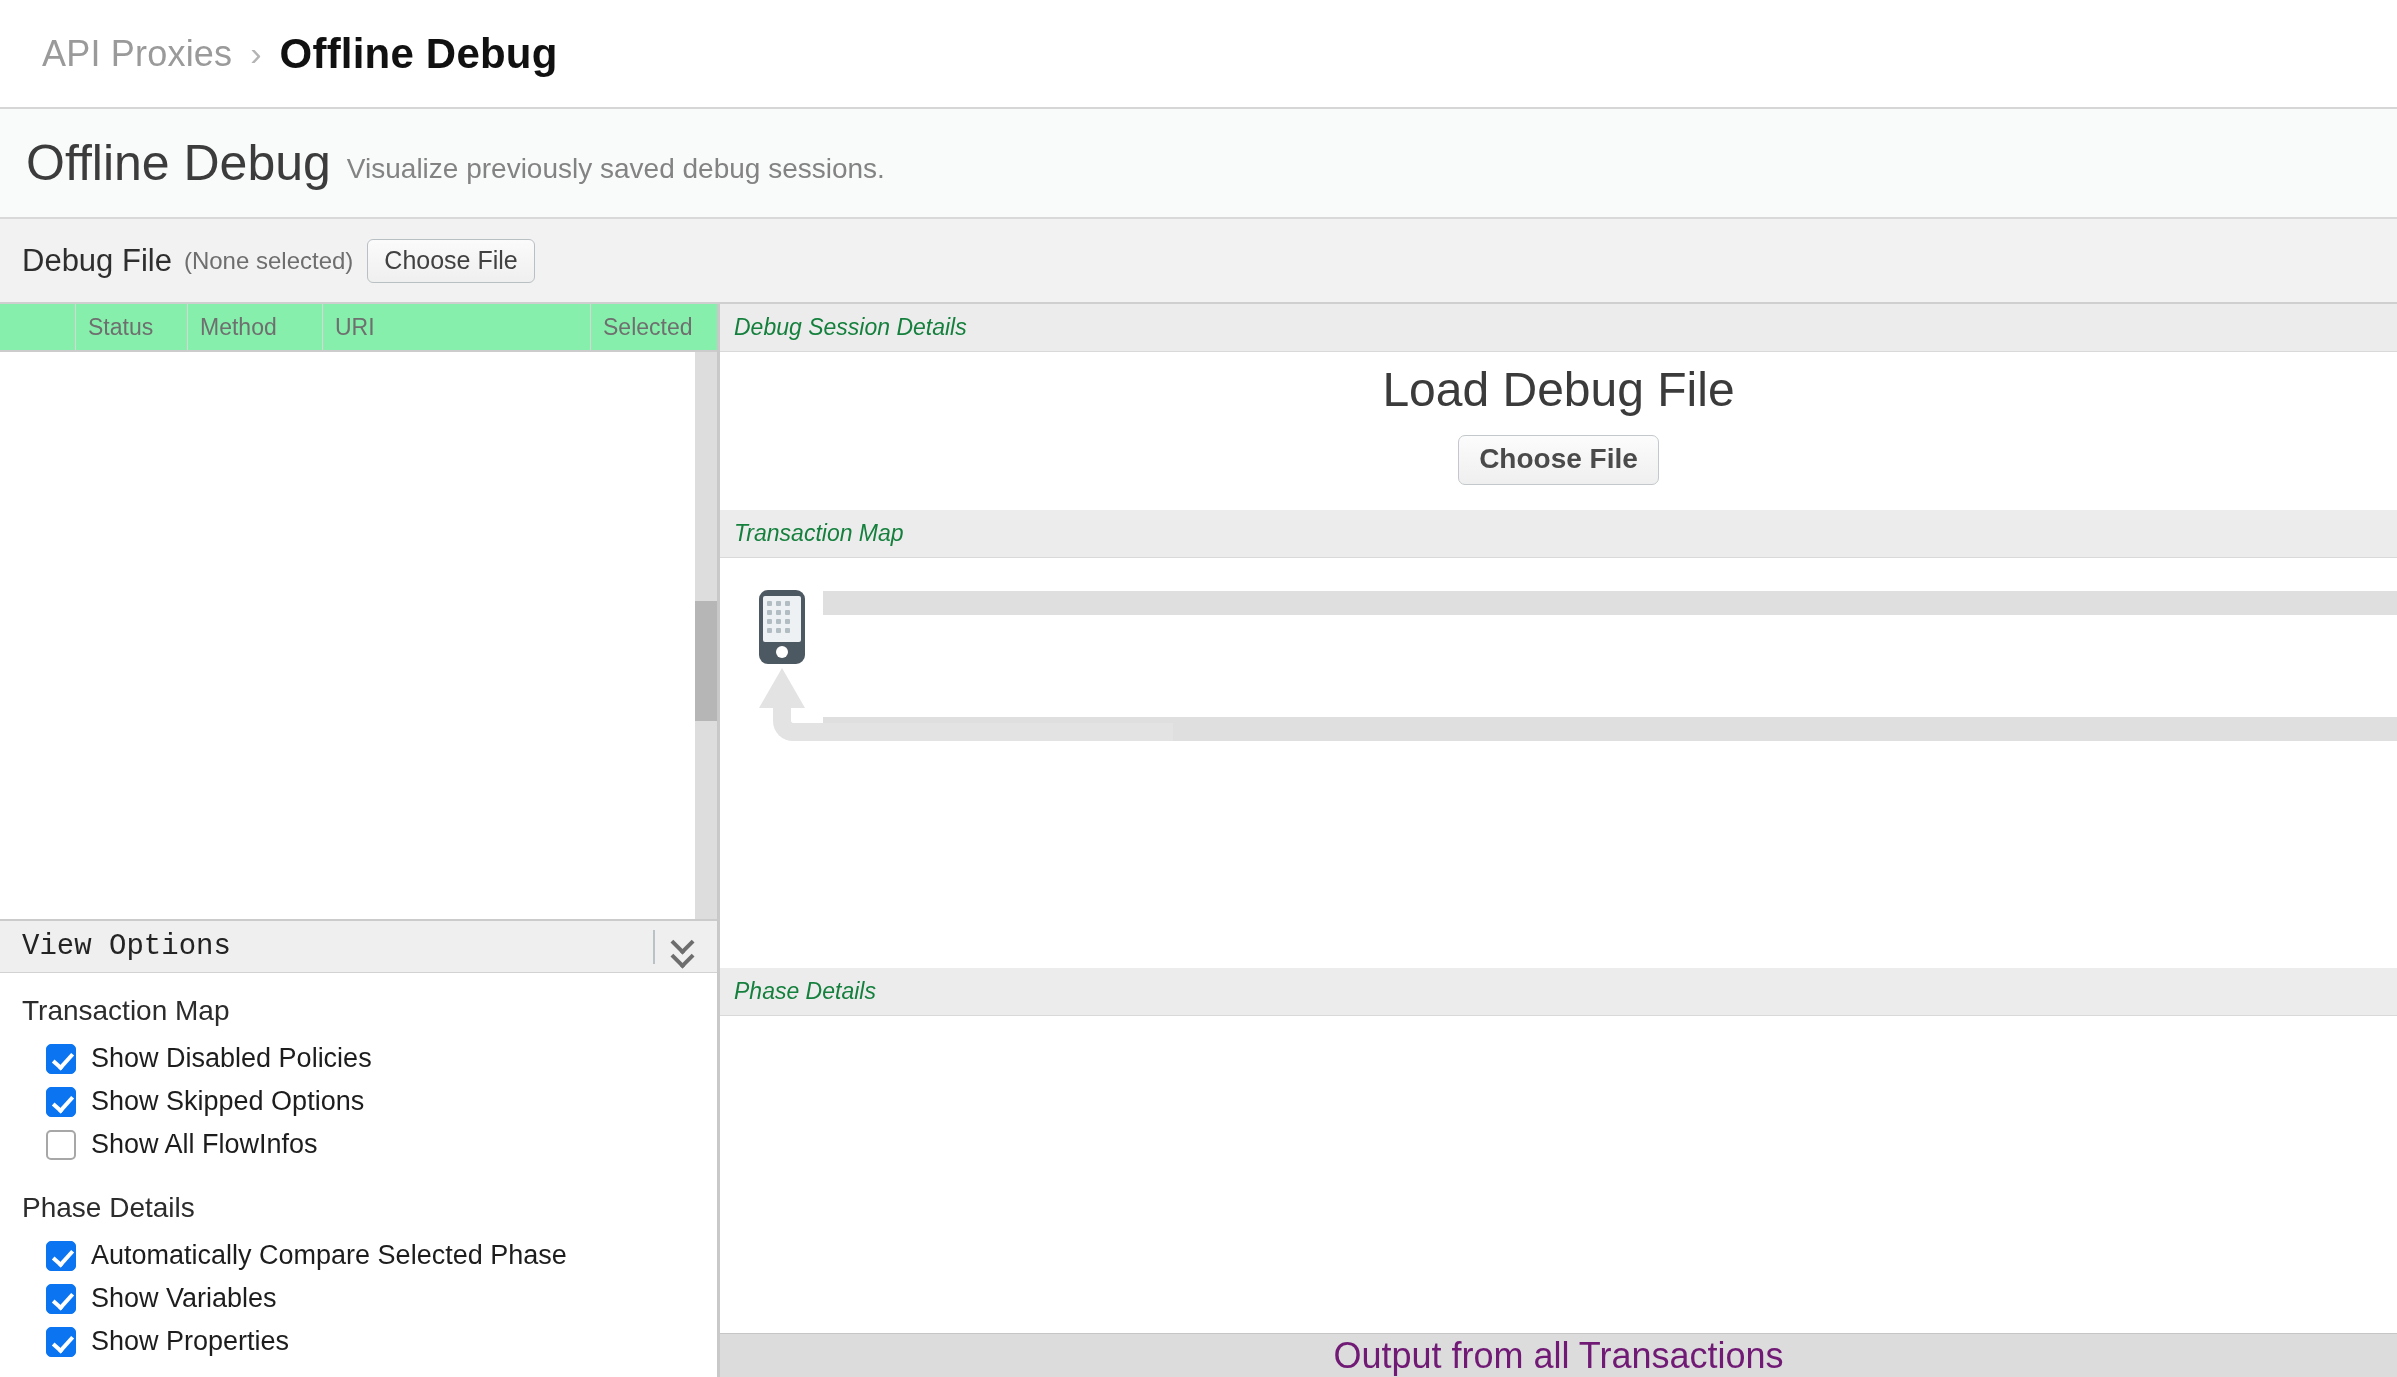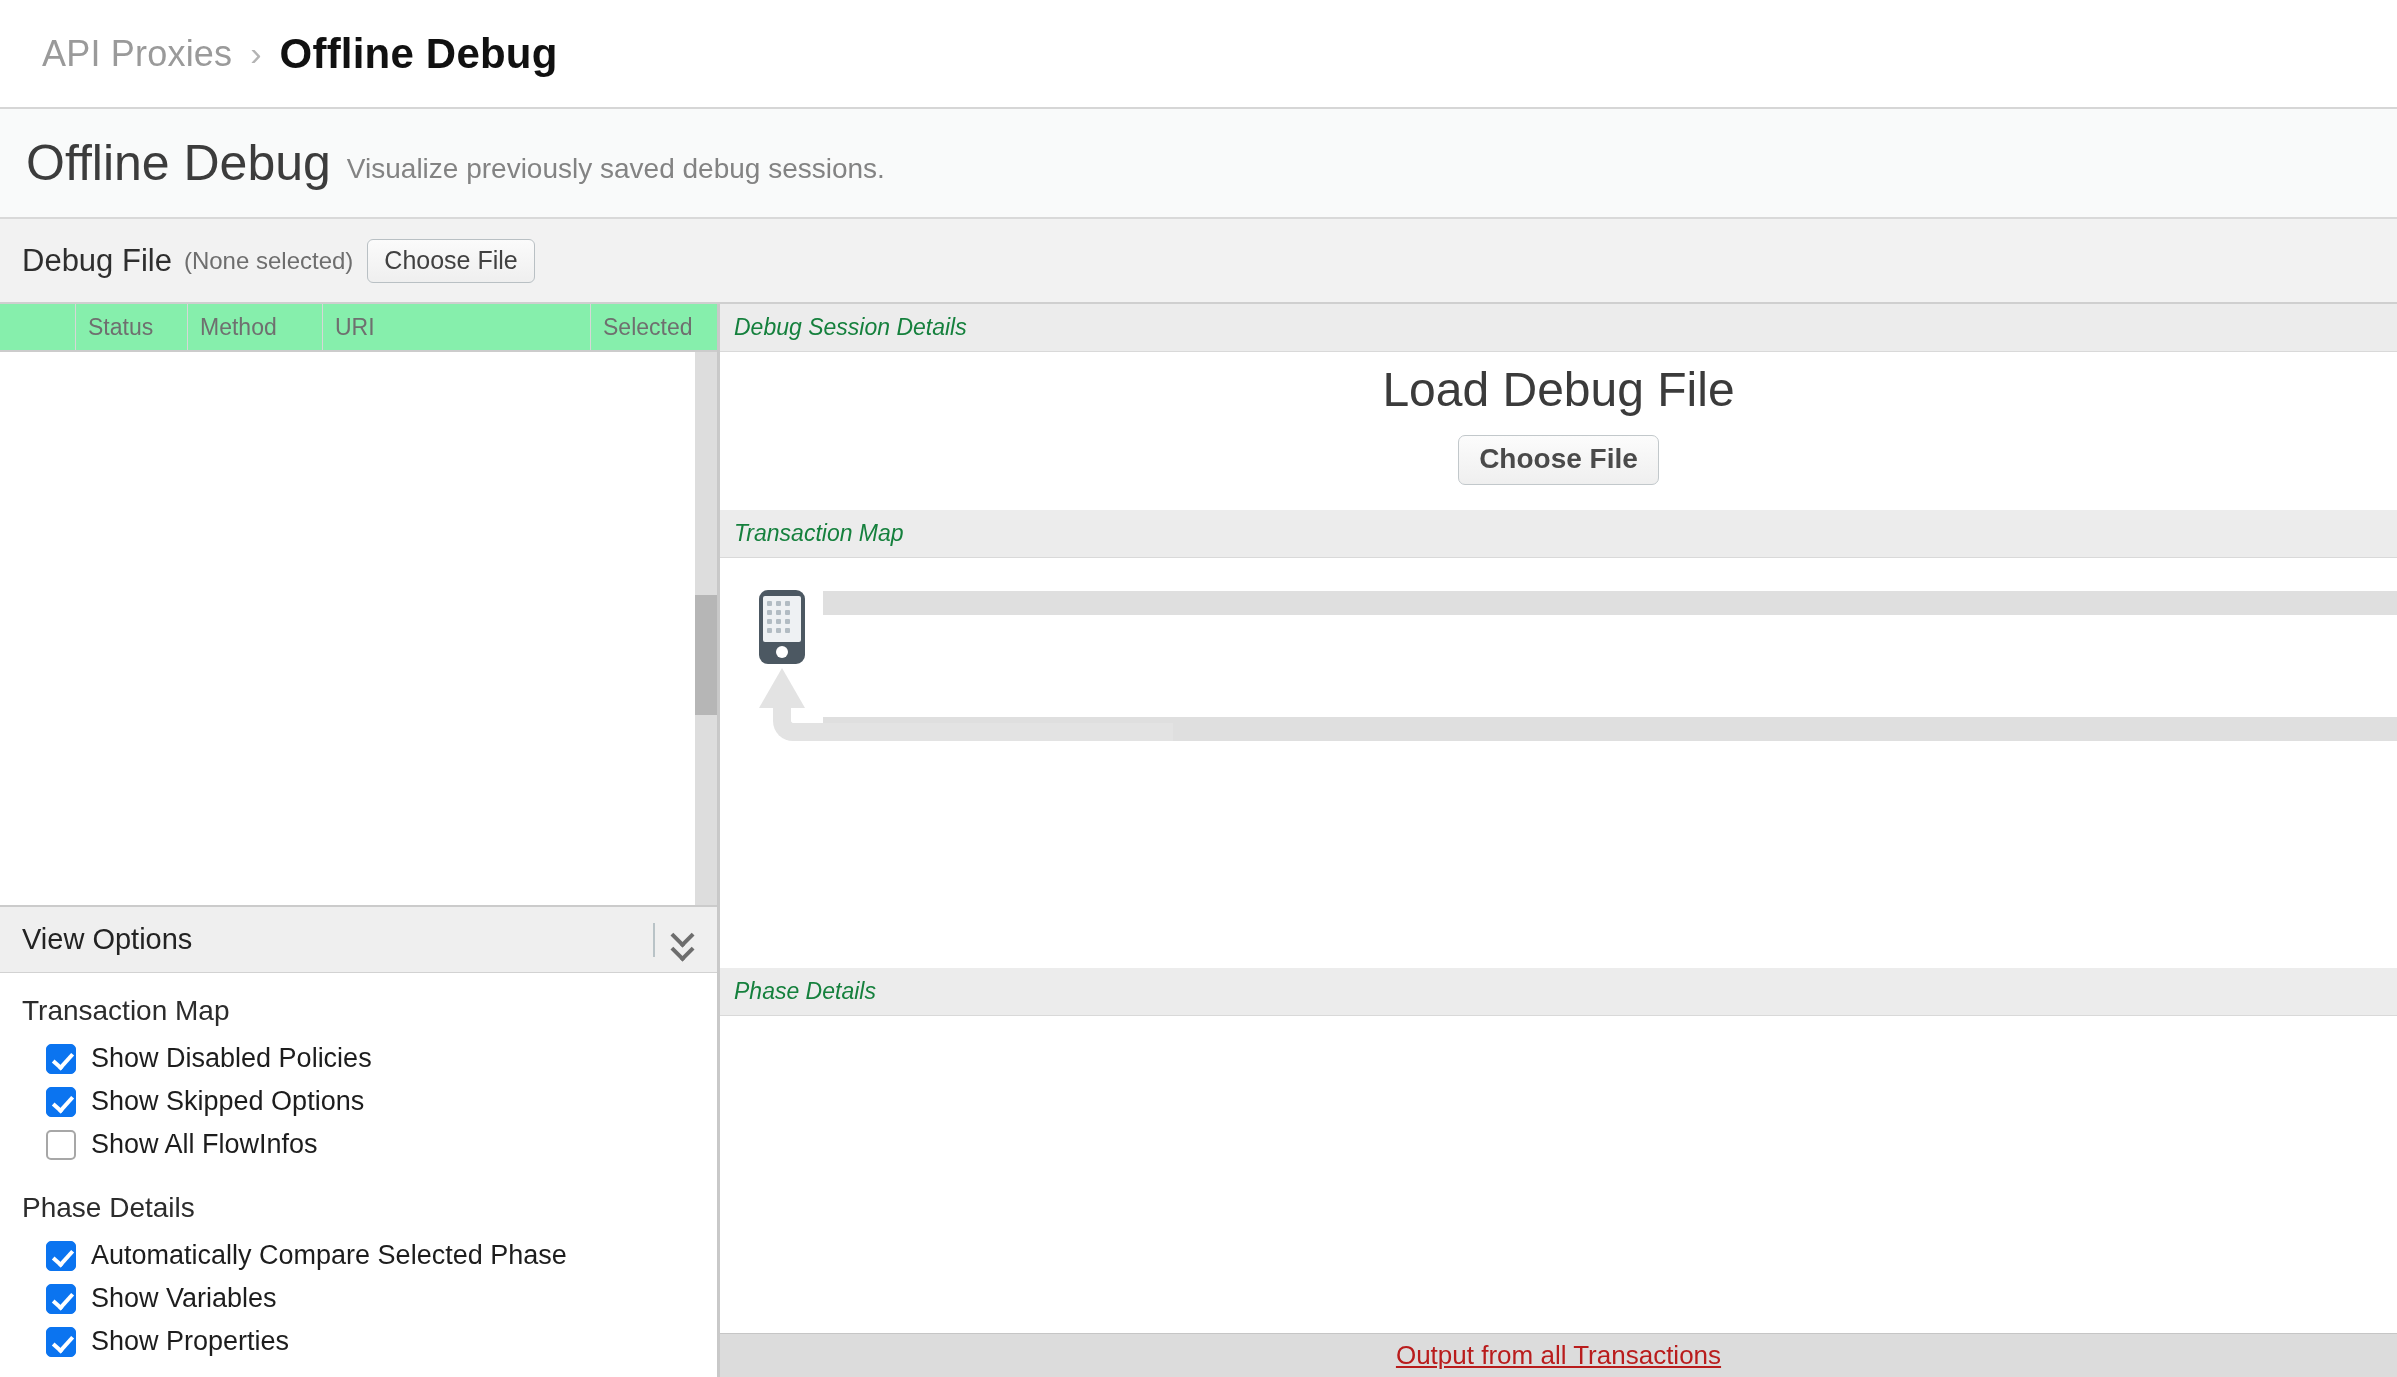--- a/index.html
+++ b/index.html
@@ -157,27 +157,28 @@
     background: #b6b6b6;
   }
 
   
   .view-options {
     flex: 0 0 auto;
     border-top: 2px solid #cbcbcb;
     background: #ffffff;
   }
   .vo-header {
-    height: 66px;
+    height: 52px;
     background: #efefef;
     border-bottom: 1px solid #d2d2d2;
     display: flex;
     align-items: center;
     justify-content: space-between;
     padding-left: 22px;
+    font-family: Liberation Mono, monospace;
   }
   .vo-title {
     font-size: 29px;
     color: #232323;
   }
   .vo-collapse {
     display: flex;
     align-items: center;
     height: 100%;
     padding: 0 16px 0 0;
@@ -398,23 +399,22 @@
   .footer-bar {
     height: 44px;
     background: #dcdcdc;
     border-top: 1px solid #c6c6c6;
     display: flex;
     align-items: center;
     justify-content: center;
     flex: 0 0 auto;
   }
   .footer-text {
-    font-size: 26px;
-    color: #b91c1c;
-    text-decoration: underline;
+    font-size: 36px;
+    color: #701a75;
   }
 </style>
 </head>
 <body>
 
 <div class="breadcrumb-bar">
   <span class="crumb-parent">API Proxies</span>
   <span class="crumb-sep">›</span>
   <span class="crumb-current">Offline Debug</span>
 </div>

